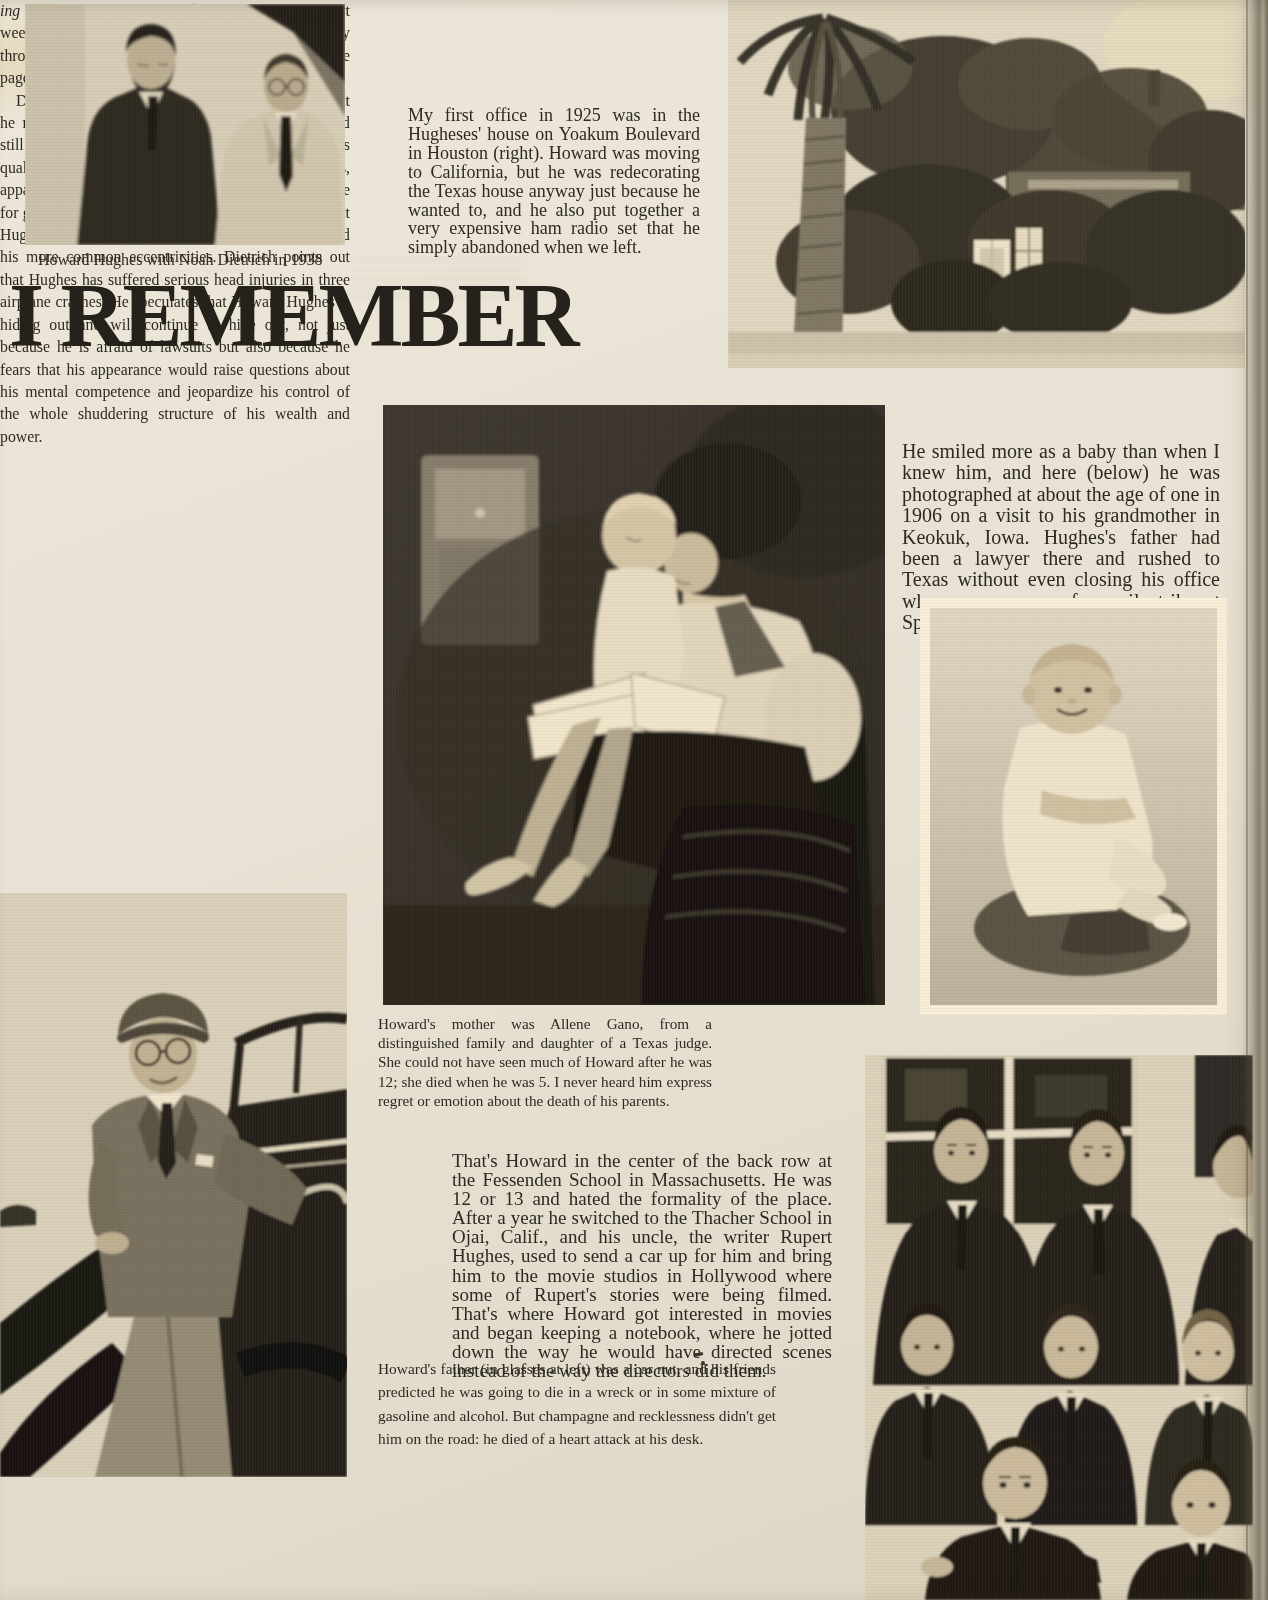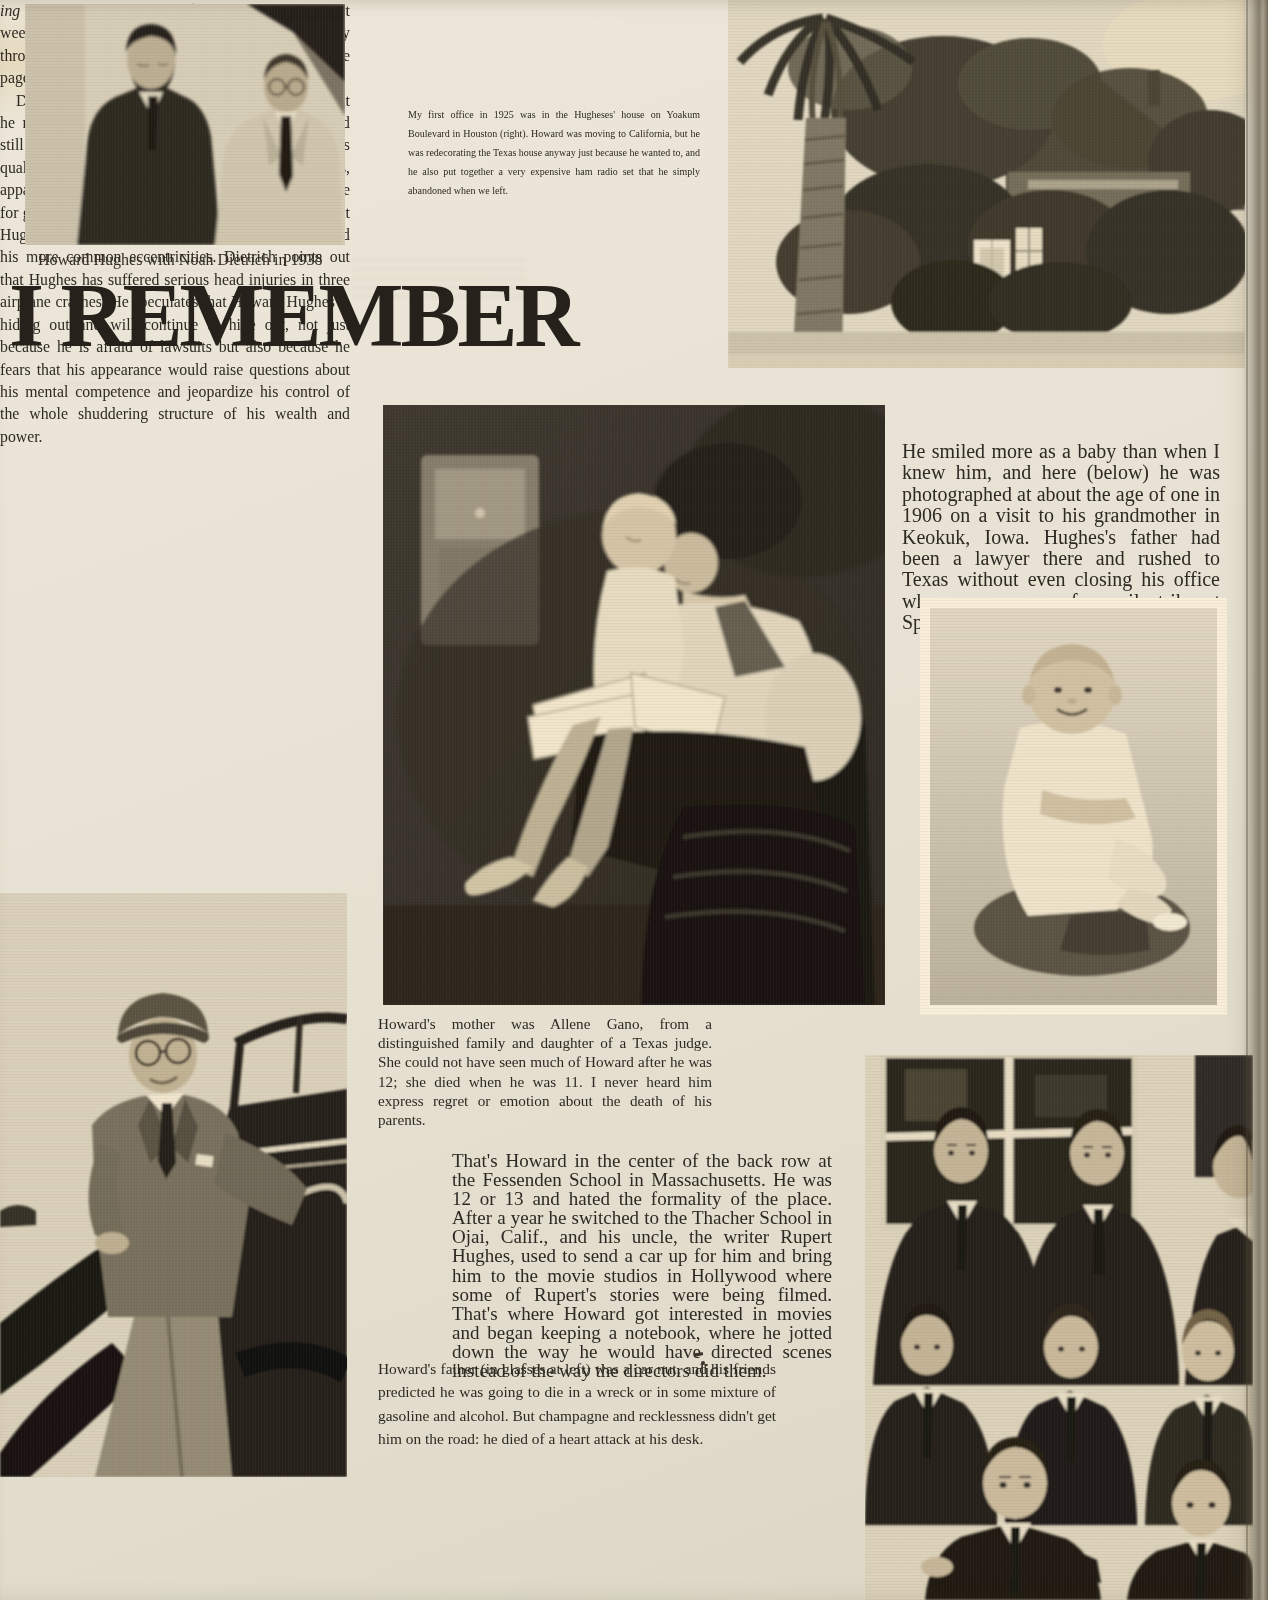--- a/index.html
+++ b/index.html
@@ -21,21 +21,21 @@
       repeating-linear-gradient(0deg, rgba(0,0,0,.035) 0 1px, transparent 1px 3px),
       repeating-linear-gradient(90deg, rgba(255,255,255,.03) 0 1px, transparent 1px 3px);}
   .bodytext{position:absolute;text-align:justify;}
   .caption{position:absolute;}
   .headline{
     position:absolute;left:6px;top:272px;margin:3px;
     font-size:90px;line-height:.9;font-weight:bold;letter-spacing:-3px;
     color:#26211b;white-space:nowrap;
   }
   .cap-dietrich{left:38px;top:250px;width:312px;font-size:16px;line-height:19px;color:#332d25;}
-  .office{left:408px;top:106px;width:292px;font-size:10px;line-height:18.9px;}
+  .office{left:408px;top:106px;width:292px;font-size:18px;line-height:18.9px;}
   .article{left:2px;top:399px;width:350px;font-size:15.8px;line-height:22.4px;text-align:justify;}
   .article p{margin:0;}
   .article .indent{text-indent:16px;}
   .ital{font-style:italic;}
   .cap-mother{left:378px;top:1014px;width:334px;font-size:15.2px;line-height:19.2px;text-align:justify;}
   .baby-text{left:902px;top:441px;width:318px;font-size:20px;line-height:21.4px;text-align:justify;}
   .fessenden{left:452px;top:1151px;width:380px;font-size:19px;line-height:19.1px;}
   .father-text{left:378px;top:1357px;width:398px;font-size:15.4px;line-height:23.4px;}
   #ph-dietrich{left:25px;top:4px;width:320px;height:241px;}
   #ph-house{left:728px;top:0;width:517px;height:368px;}
@@ -213,21 +213,21 @@
         <path d="M205,462 Q195,492 170,502 L150,496 Q165,470 185,452 Z" fill="#c2b89c"></path>
         <path d="M300,402 Q422,392 472,422 L482,600 L258,600 Q260,472 300,402 Z" fill="#14100c"></path>
         <g stroke="#454033" stroke-width="4" fill="none" opacity=".8">
           <path d="M300,432 Q402,416 467,446"></path>
           <path d="M290,472 Q392,456 464,486"></path>
           <path d="M282,512 Q387,496 462,526"></path>
         </g>
       </g>
     </svg>
   </div>
-  <div class="bodytext cap-mother">Howard's mother was Allene Gano, from a distinguished family and daughter of a Texas judge. She could not have seen much of Howard after he was 12; she died when he was 11. I never heard him express regret or emotion about the death of his parents.</div>
+  <div class="bodytext cap-mother">Howard's mother was Allene Gano, from a distinguished family and daughter of a Texas judge. She could not have seen much of Howard after he was 12; she died when he was 5. I never heard him express regret or emotion about the death of his parents.</div>
 
   <div class="bodytext baby-text">He smiled more as a baby than when I knew him, and here (below) he was photographed at about the age of one in 1906 on a visit to his grandmother in Keokuk, Iowa. Hughes's father had been a lawyer there and rushed to Texas without even closing his office when news came of an oil strike at Spindletop.</div>
 
   <div class="photo" id="ph-baby">
     <svg viewBox="0 0 307 417" preserveAspectRatio="none">
       <defs>
         <filter id="b4" x="-5%" y="-5%" width="110%" height="110%">
             <feGaussianBlur stdDeviation="1.2"></feGaussianBlur>
           </filter>
         <linearGradient id="bg4" x1="0" y1="0" x2="0" y2="1">

